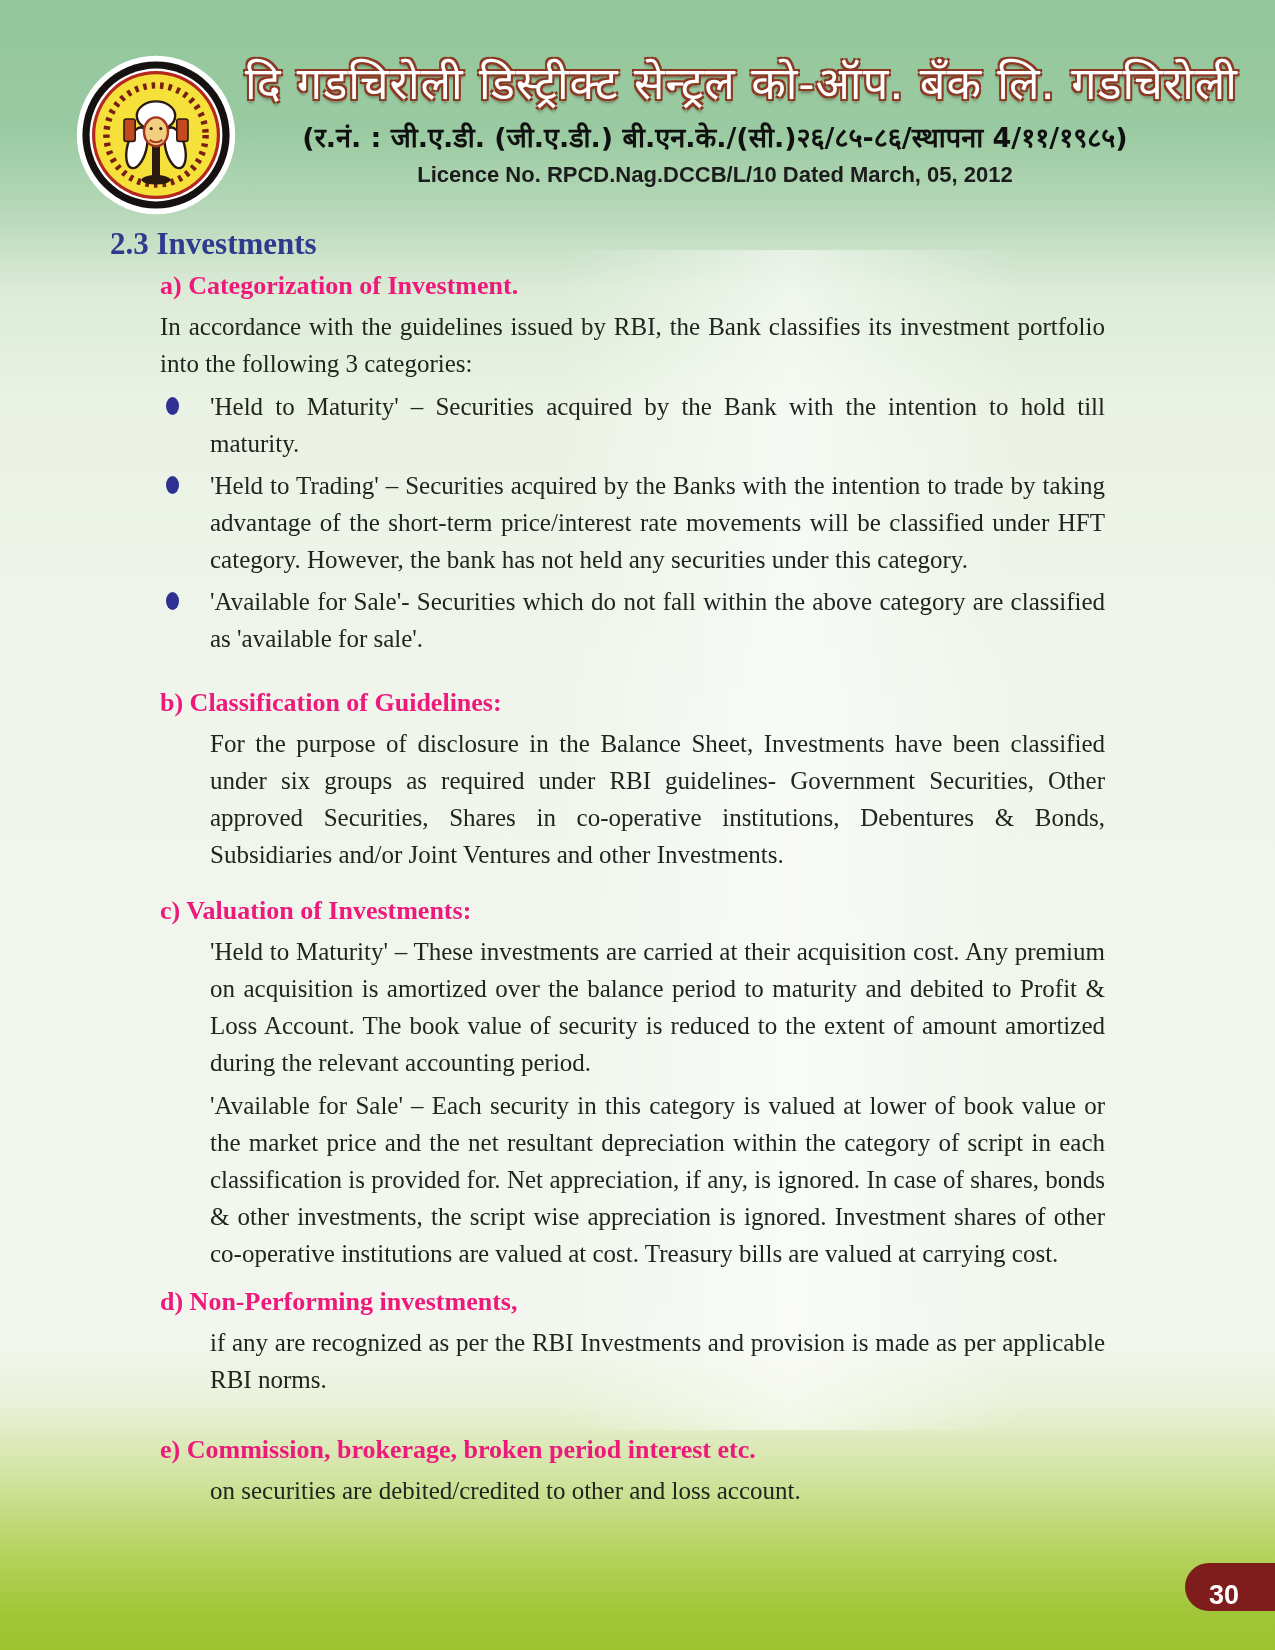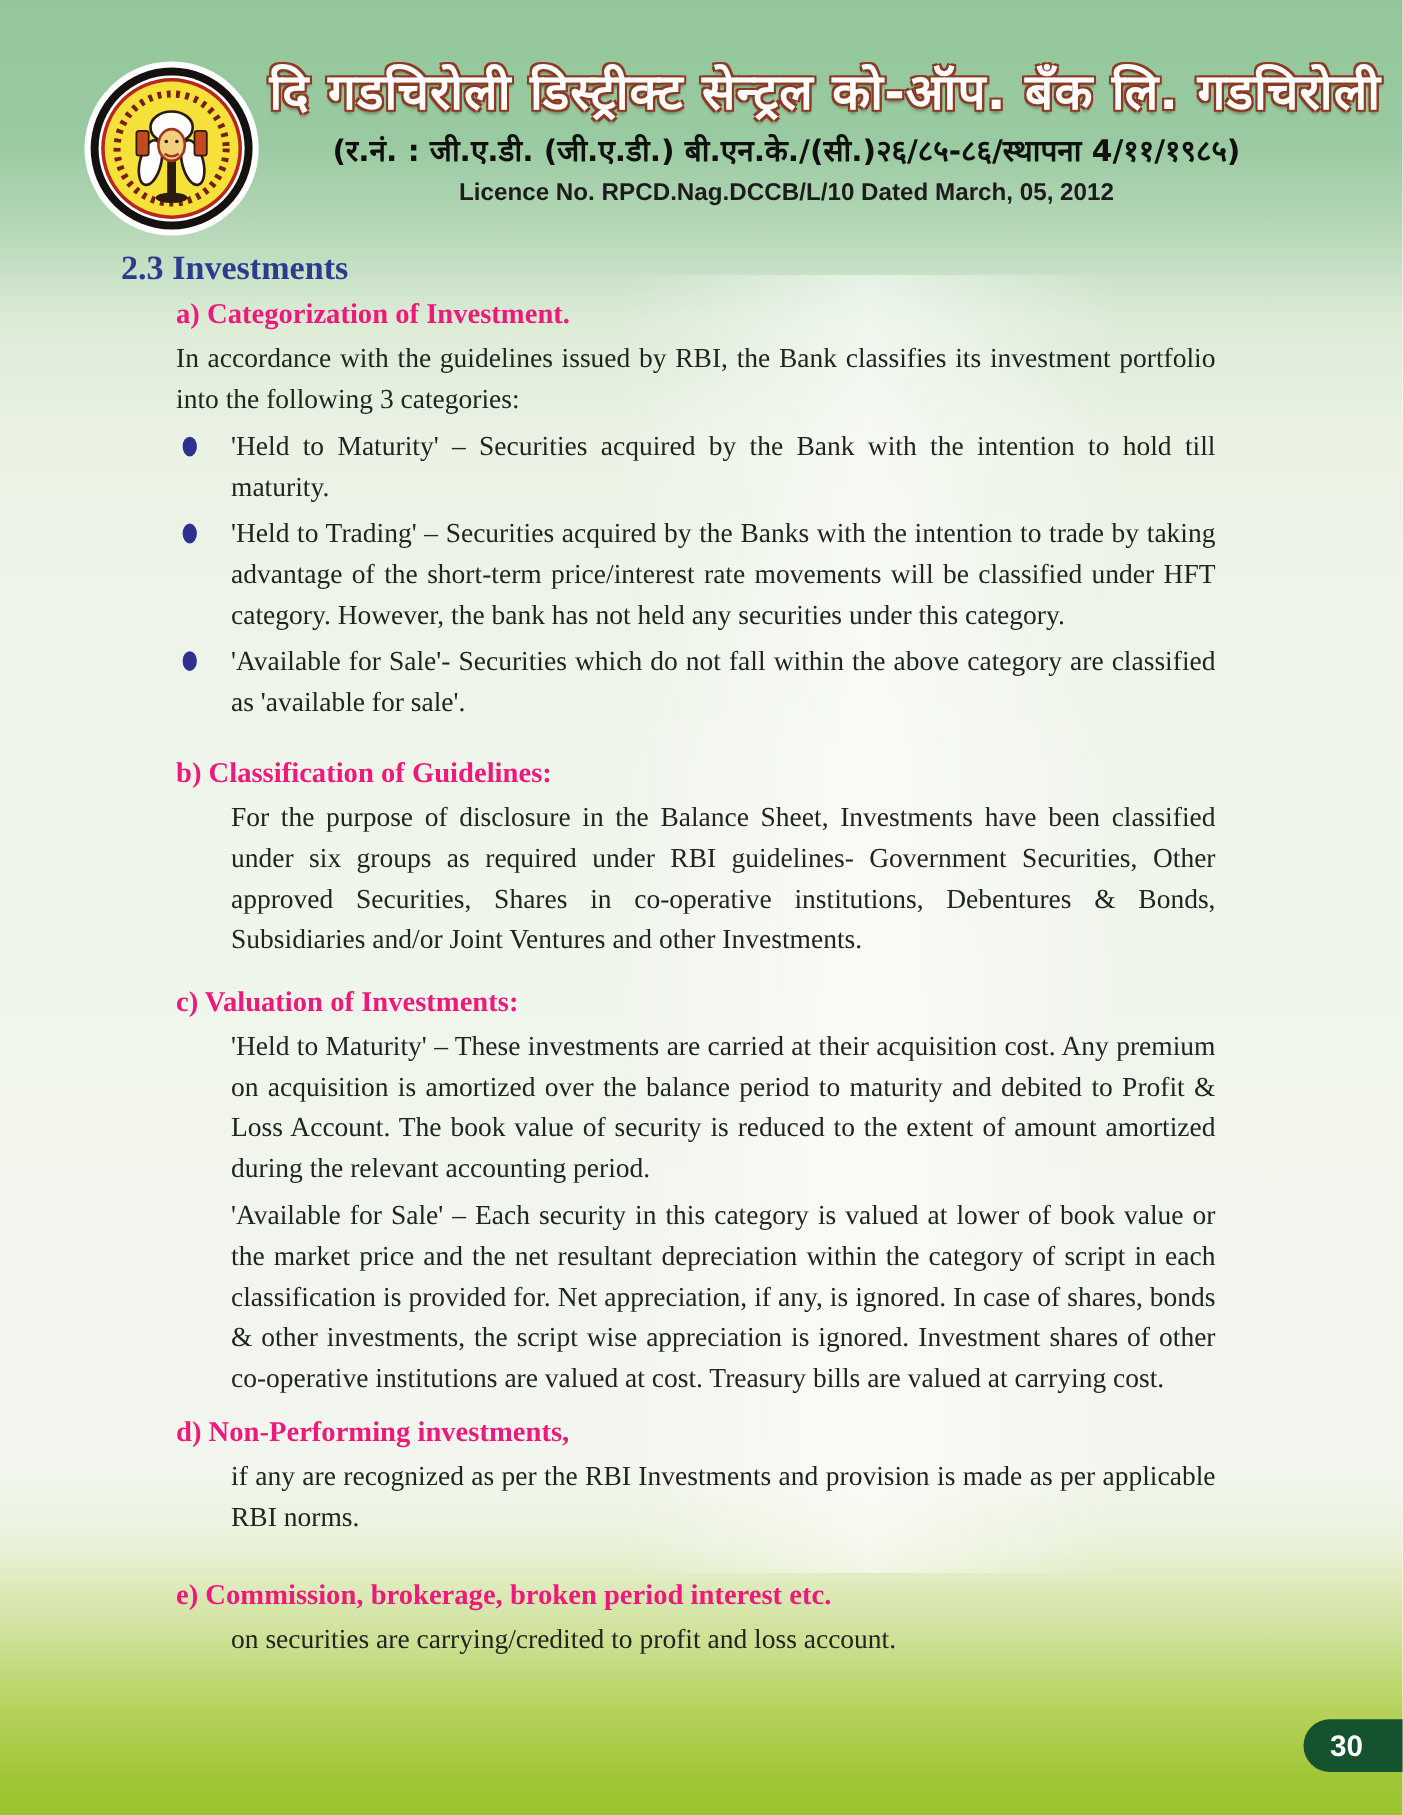--- a/index.html
+++ b/index.html
@@ -20,21 +20,21 @@
       rgba(255,255,255,0) 44%, rgba(255,255,255,0.55) 62%,
       rgba(255,255,255,0) 80%);
     pointer-events: none;
   }
   
   .header { position: absolute; top: 0; left: 0; width: 1275px; height: 212px; }
   .logo { position: absolute; left: 76px; top: 55px; width: 160px; height: 160px; }
   .header-lines { position: absolute; left: 245px; right: 90px; top: 58px; text-align: center; }
   .bank-name {
     font-family: "DejaVu Sans", sans-serif;
-    font-size: 45px; font-weight: bold; line-height: 52px;
+    font-size: 45px; font-weight: normal; line-height: 52px;
     color: #ffffff; margin: 0;
     text-shadow: -2px -2px 0 #8c3a24, 2px -2px 0 #8c3a24,
                  -2px 2px 0 #8c3a24, 2px 2px 0 #8c3a24,
                   0 4px 3px rgba(60,30,10,0.45);
     letter-spacing: 1px;
     white-space: nowrap;
   }
   .reg-line {
     font-family: "DejaVu Sans", sans-serif;
     font-size: 27px; font-weight: bold; color: #101010;
@@ -70,22 +70,22 @@
   }
   .bullet-text { flex: 1; margin-left: 31px; font-size: 25px; line-height: 37px; text-align: justify; }
   .gap-b { margin-top: 30px; }
   .gap-c { margin-top: 22px; }
   .gap-d { margin-top: 14px; }
   .gap-e { margin-top: 36px; }
   
   .page-badge {
     position: absolute; right: 0; bottom: 39px;
     width: 66px; height: 48px; padding-left: 24px;
-    background: #14532d; border-radius: 24px 0 0 24px;
-    display: flex; align-items: center;
+    background: #7f1d1d; border-radius: 24px 0 0 24px;
+    display: flex; align-items: flex-end;
     color: #ffffff; font-family: "Liberation Sans", sans-serif;
     font-size: 27px; font-weight: bold;
   }
 </style>
 </head>
 <body>
 
 <div class="sheen"></div>
 
 <header class="header">
@@ -152,19 +152,19 @@
     <p class="body-par indent">'Available for Sale' – Each security in this category is valued at lower of book value or the market price and the net resultant depreciation within the category of script in each classification is provided for. Net appreciation, if any, is ignored. In case of shares, bonds &amp; other investments, the script wise appreciation is ignored. Investment shares of other co-operative institutions are valued at cost. Treasury bills are valued at carrying cost.</p>
   </section>
 
   <section class="subsection gap-d">
     <h3 class="sub-heading">d) Non-Performing investments,</h3>
     <p class="body-par indent">if any are recognized as per the RBI Investments and provision is made as per applicable RBI norms.</p>
   </section>
 
   <section class="subsection gap-e">
     <h3 class="sub-heading">e) Commission, brokerage, broken period interest etc.</h3>
-    <p class="body-par indent">on securities are carrying/credited to profit and loss account.</p>
+    <p class="body-par indent">on securities are debited/credited to other and loss account.</p>
   </section>
 </main>
 
 <div class="page-badge">
   <span>30</span>
 </div>
 
 </body></html>

